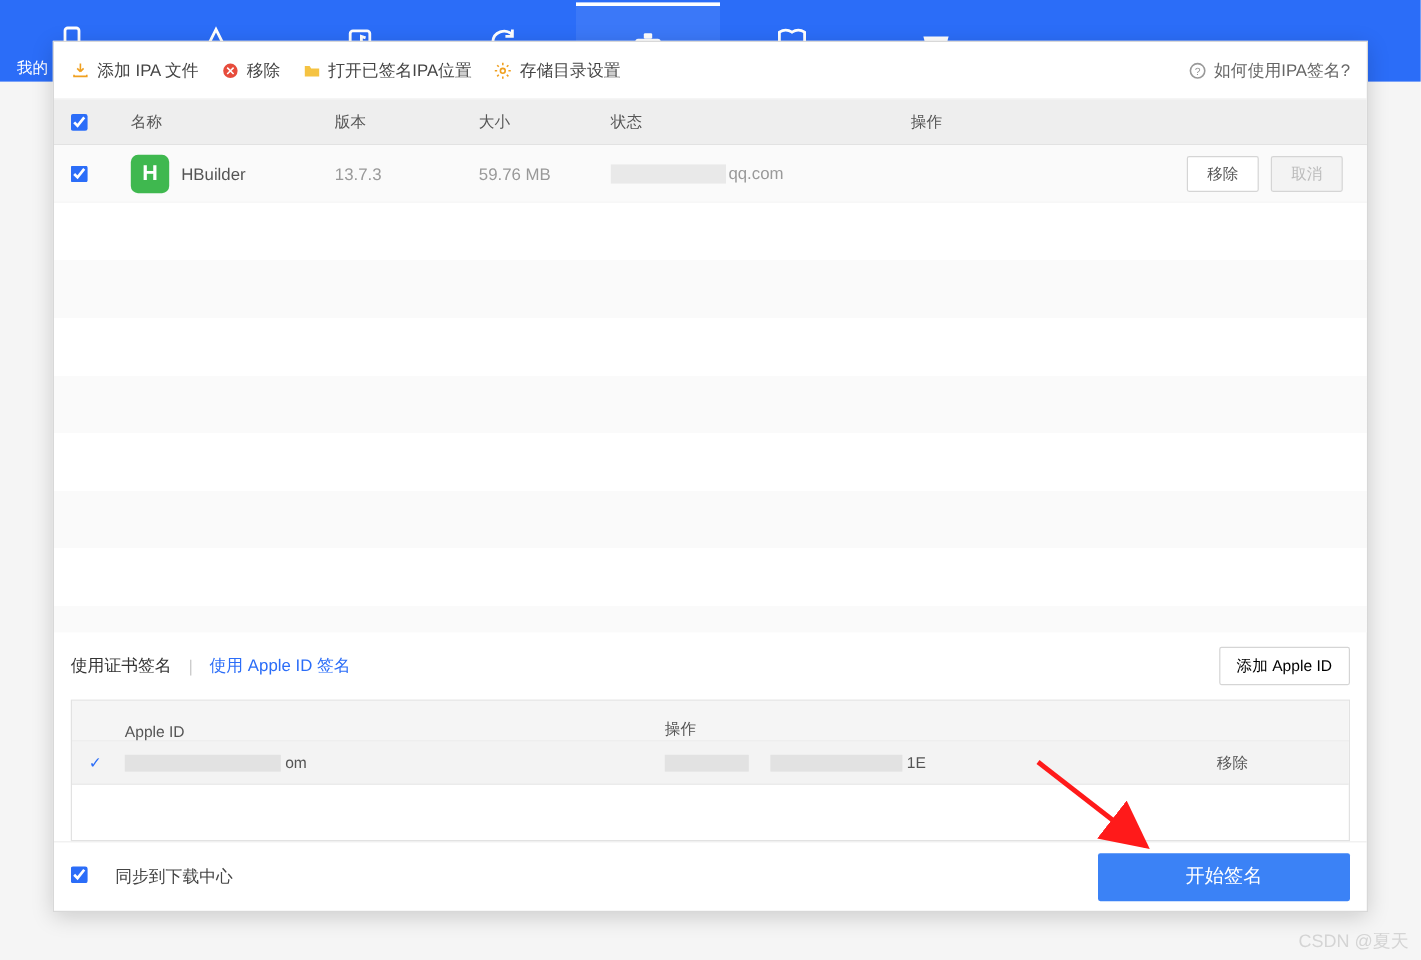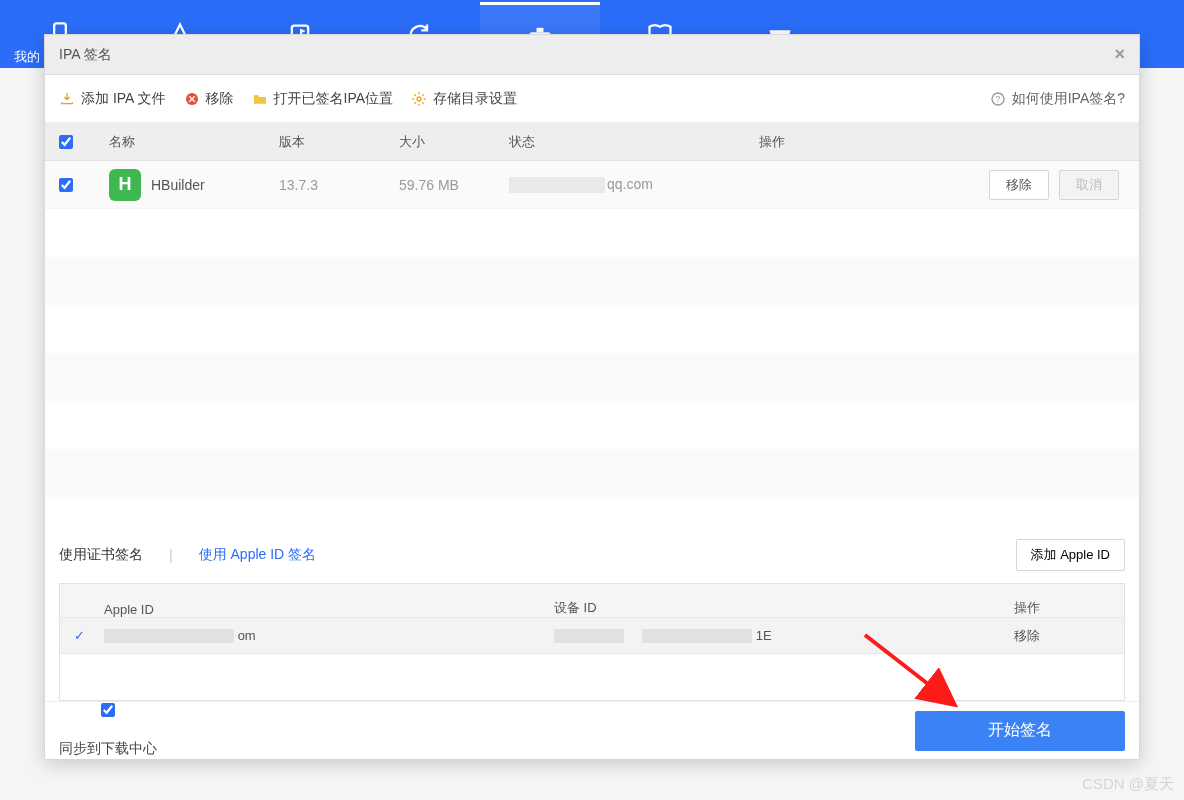--- a/index.html
+++ b/index.html
@@ -38,40 +38,40 @@
 .row .actions { display:flex; gap:10px; }
 .row button { height:30px; padding:0 16px; border:1px solid #d5d5d5; background:#fff; font-size:13px; color:#555; cursor:pointer; border-radius:2px; }
 .row button:disabled { background:#f3f3f3; color:#bbb; cursor:default; }
 .dev-mask { display:inline-block; width:96px; height:16px; background:#e9e9e9; vertical-align:middle; margin-right:2px; }
 
 .table-body { flex:0 0 auto; }
 .striped-fill { flex:1; background: repeating-linear-gradient(#fff 0 48px, #fafafa 48px 96px); }
 
 
 .sign-section { padding: 12px 14px 0 14px; }
-.sign-tabs { display:flex; align-items:center; gap:26px; font-size:14px; margin-bottom:12px; }
+.sign-tabs { display:flex; align-items:center; gap:14px; font-size:14px; margin-bottom:12px; }
 .sign-tabs .tab { cursor:pointer; color:#333; }
 .sign-tabs .sep { color:#ccc; }
 .sign-tabs .tab.link { color:#2b6df8; }
 .sign-tabs .spacer { flex:1; }
 .sign-tabs button.add-id { height:32px; padding:0 14px; border:1px solid #d5d5d5; background:#fff; font-size:13px; cursor:pointer; border-radius:2px; }
 
 .id-table { border:1px solid #e2e2e2; }
 .id-head { height:34px; background:#f5f5f5; display:flex; align-items:flex-end; padding:0 14px; font-size:13px; color:#555; border-bottom:1px solid #e9e9e9; }
 .id-row { height:36px; display:flex; align-items:center; padding:0 14px; font-size:13px; color:#555; background:#f3f3f3; border-bottom:1px solid #e9e9e9; }
 .idc-sel { width:30px; color:#2b6df8; }
 .idc-apple { width:450px; }
 .idc-dev   { width:460px; }
 .idc-act   { flex:1; cursor:pointer; }
 .id-mask { display:inline-block; height:14px; background:#e2e2e2; vertical-align:middle; }
 .id-spacer { height:46px; }
 
 
 .footer { height:58px; display:flex; align-items:center; padding:0 14px; border-top:1px solid #eee; gap:8px; }
-.footer label { font-size:14px; color:#444; display:flex; align-items:center; gap:23px;flex-direction:column; }
+.footer label { font-size:14px; color:#444; display:flex; align-items:flex-start; gap:23px; }
 .footer .spacer { flex:1; }
 .footer .primary { width:210px; height:40px; background:#3b82f6; color:#fff; font-size:16px; border:none; cursor:pointer; border-radius:2px; }
 
 input[type=checkbox]{ width:14px; height:14px; accent-color:#2b6df8; }
 
 
 .arrow { position:absolute; left:860px; top:630px; pointer-events:none; }
 
 .watermark { position:absolute; right:10px; bottom:6px; font-size:15px; color:#c7c7c7; opacity:.7; }
 </style>
@@ -118,24 +118,20 @@
   <div class="nav-icon">
       <svg viewBox="0 0 24 24">
         <path d="M3 8h18l-1 4H4z" fill="#fff"></path>
         <rect x="5" y="12" width="14" height="8" fill="none" stroke="#fff" stroke-width="2"></rect>
       </svg>
     </div>
   <span class="sublabel">我的</span>
 </div>
 
 <div class="modal">
-  <div class="modal-title">
-    <span>IPA 签名</span>
-    <span class="close">×</span>
-  </div>
 
   <div class="toolbar">
     <div class="tbtn">
       <svg width="16" height="16" viewBox="0 0 24 24">
           <path d="M12 3v10m0 0l-4-4m4 4l4-4M4 17v2h16v-2" stroke="#f0a020" stroke-width="2" fill="none"></path>
         </svg>
       <span>添加 IPA 文件</span>
     </div>
     <div class="tbtn">
       <svg width="16" height="16" viewBox="0 0 24 24">
@@ -205,21 +201,20 @@
       <span class="tab">使用证书签名</span>
       <span class="sep">|</span>
       <span class="tab link">使用 Apple ID 签名</span>
       <div class="spacer"></div>
       <button class="add-id">添加 Apple ID</button>
     </div>
     <div class="id-table">
       <div class="id-head">
         <div class="idc-sel"></div>
         <div class="idc-apple">Apple ID</div>
-        <div class="idc-dev">设备 ID</div>
         <div class="idc-act">操作</div>
       </div>
       <div class="id-row">
         <div class="idc-sel">✓</div>
         <div class="idc-apple"><span class="id-mask" style="width:130px"></span> <span>om</span></div>
         <div class="idc-dev"><span class="id-mask" style="width:70px"></span>&nbsp;&nbsp;&nbsp;&nbsp;&nbsp;<span class="id-mask" style="width:110px"></span> <span>1E</span></div>
         <div class="idc-act">移除</div>
       </div>
       <div class="id-spacer"></div>
     </div>

